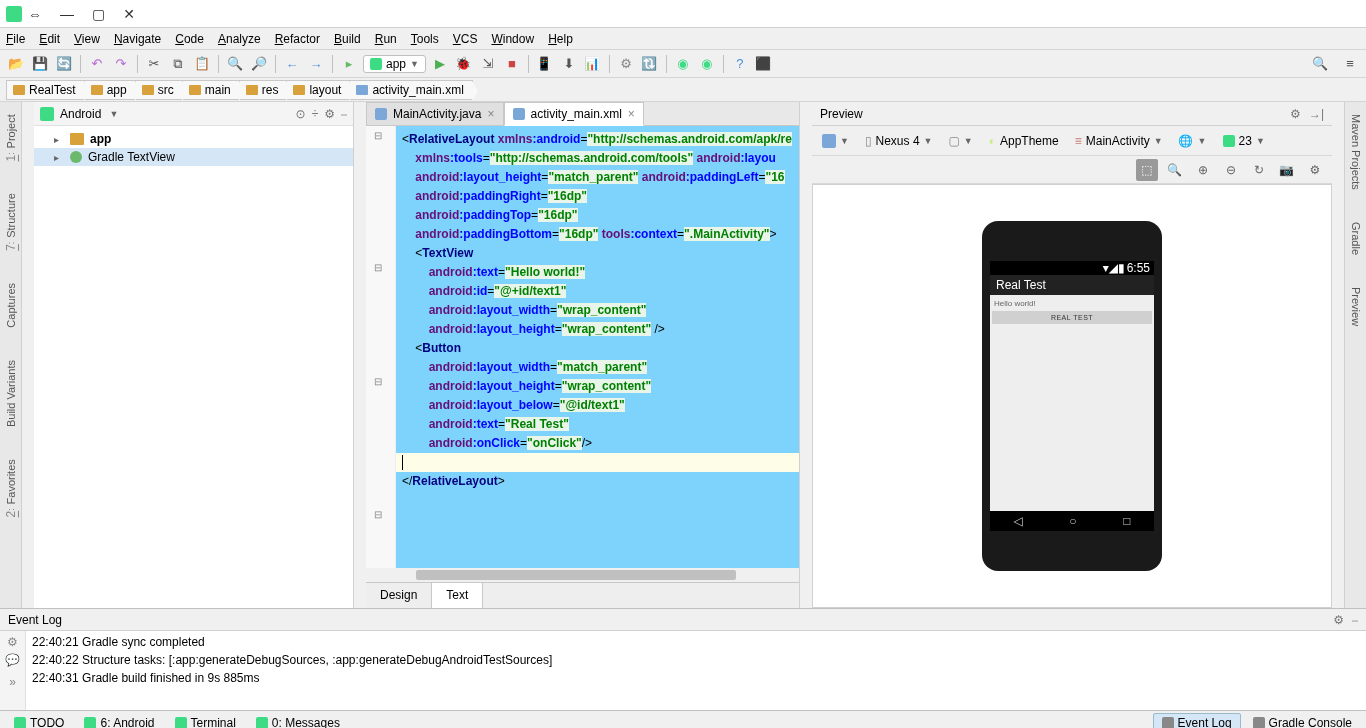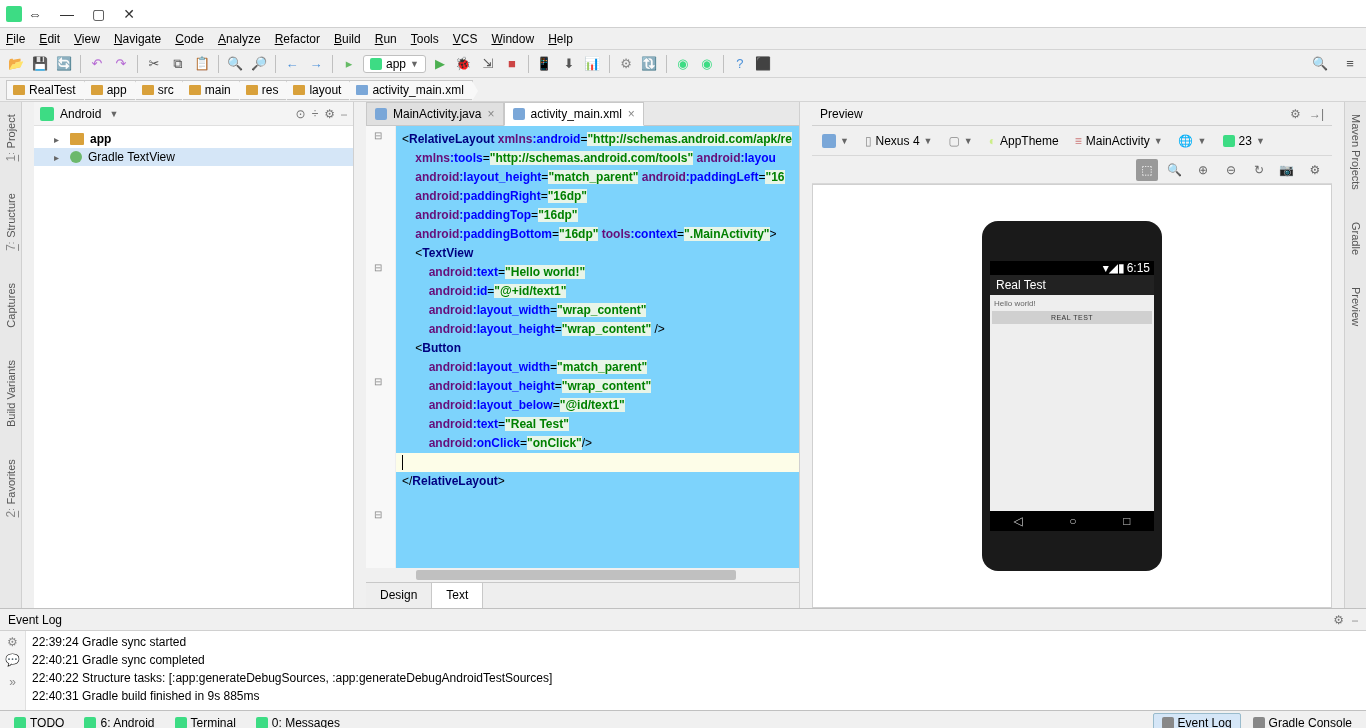--- a/index.html
+++ b/index.html
@@ -315,21 +315,21 @@
       <div class="pbtn">⊖</div>
       <div class="pbtn">↻</div>
       <div class="pbtn">📷</div>
       <div class="pbtn">⚙</div>
     </div>
     <div class="prevcanvas">
       <div class="phone">
         <div class="screen">
           <div class="statusbar">
               <span>▾◢▮</span>
-              <span>6:15</span>
+              <span>6:55</span>
             </div>
           <div class="appbar">
               <span>Real Test</span>
             </div>
           <div class="content">
             <div class="tv">Hello world!</div>
             <div class="btn">REAL TEST</div>
           </div>
           <div class="navbar2">
               <span>◁</span>
@@ -357,21 +357,20 @@
       </div>
   </div>
   <div class="elbody">
     <div class="elgutter">
       <span>⚙</span>
       <span>💬</span>
       <span></span>
       <span>»</span>
     </div>
     <div class="eltext" id="eltext">
-        <div>22:39:24 Gradle sync started</div>
         <div>22:40:21 Gradle sync completed</div>
         <div>22:40:22 Structure tasks: [:app:generateDebugSources, :app:generateDebugAndroidTestSources]</div>
         <div>22:40:31 Gradle build finished in 9s 885ms</div>
       </div>
   </div>
 </div>
 
 <div class="bottombar">
   <div id="btleft" style="display:flex;gap:4px">
       <div class="bt">

